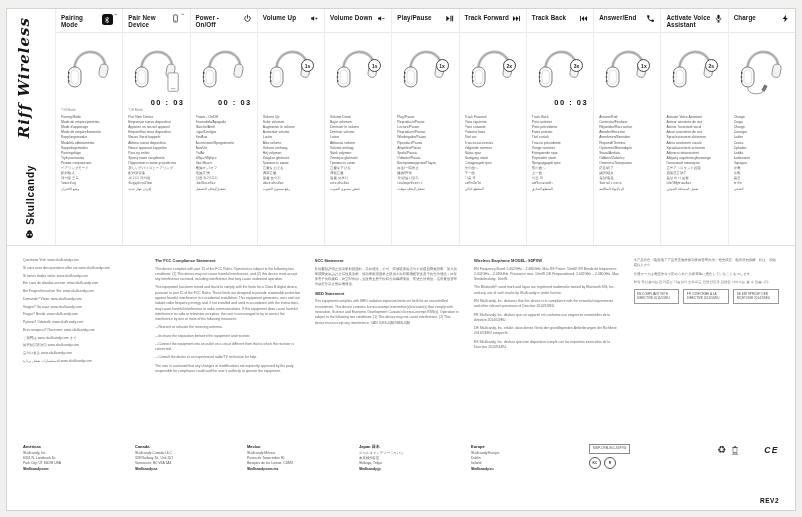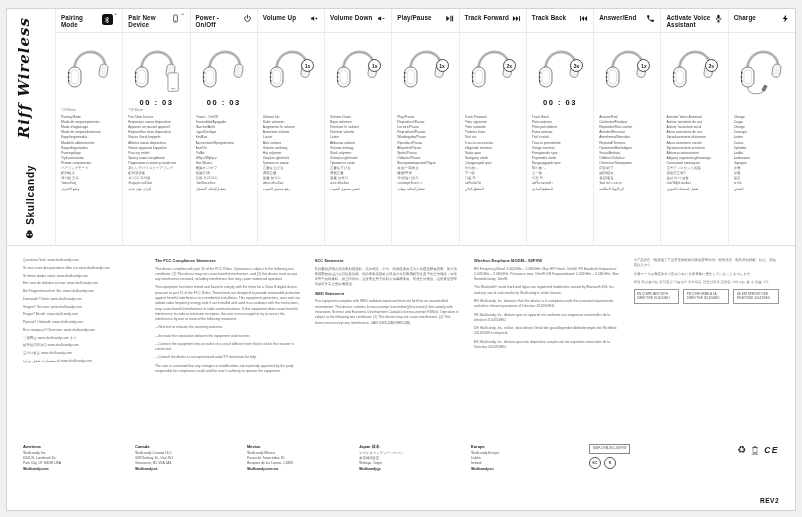--- a/index.html
+++ b/index.html
@@ -26,21 +26,21 @@
   .op-icon{flex:none;width:9px;height:9px;color:#161616;margin-left:2px;}
   .op-icon svg{width:9px;height:9px;display:block;}
   .op-icon.boxed{background:#101010;border-radius:2.5px;padding:1.5px;width:8px;height:8px;}
   .op-icon.boxed svg{width:8px;height:8px;}
   .tm{flex:none;font-size:3.5px;color:#333;margin-left:1px;line-height:1;}
   .illo{position:relative;height:62px;margin-top:1px;}
   .illo svg.headphone{width:100%;height:100%;display:block;}
   .badge{position:absolute;right:5px;top:23px;width:11px;height:11px;border:1px solid #444;
     border-radius:50%;background:#fff;font-size:5px;font-weight:bold;color:#222;
     display:flex;align-items:center;justify-content:center;}
-  .hold{height:9px;text-align:center;font-size:7.5px;font-weight:bold;letter-spacing:1.5px;color:#101010;}
+  .hold{height:9px;text-align:right;font-size:7.5px;font-weight:bold;letter-spacing:1.5px;color:#101010;}
   .footnote{height:5px;font-size:3.3px;color:#8a8a8a;margin-top:1px;}
   .translations{margin-top:2px;font-size:3.4px;line-height:1.5;color:#555;overflow:hidden;}
   .t-line{white-space:nowrap;overflow:hidden;}
 
   
   .mid-band{flex:1;display:flex;gap:14px;padding:12px 16px 6px 16px;min-height:0;}
   .legal-col{flex:1.15;min-width:0;font-size:3.4px;line-height:1.55;color:#666;overflow:hidden;}
   .legal-col.q-col{flex:0 0 118px;}
   .legal-title{font-size:4px;font-weight:bold;color:#333;margin:0 0 2.5px;}
   .legal-p{margin:0 0 3px;}
@@ -56,21 +56,21 @@
   .addr .site{font-weight:bold;color:#1c1c1c;margin-top:1px;}
   .reg-cluster{display:flex;flex-direction:column;gap:3px;margin-left:6px;}
   .kc-box{border:.6px solid #888;font-size:3px;line-height:1.3;padding:2px 3px;max-width:62px;color:#555;}
   .marks{display:flex;gap:3px;}
   .mark-circle{width:10px;height:10px;border:1px solid #555;border-radius:50%;font-size:3.3px;
     font-weight:bold;color:#333;display:inline-flex;align-items:center;justify-content:center;}
   .icon-stack{margin-left:auto;display:flex;flex-direction:column;align-items:flex-end;
     justify-content:space-between;}
   .cert-icons{display:flex;gap:5px;align-items:center;font-size:10px;color:#222;}
   .cert-icon{display:inline-flex;align-items:center;}
-  .cert-icon.ce{font-weight:bold;font-style:italic;font-size:8.5px;letter-spacing:1.5px;}
+  .cert-icon.ce{font-weight:bold;font-style:italic;font-size:8.5px;letter-spacing:1.5px;margin-left:20px;}
   .rev{font-size:6.5px;font-weight:bold;color:#0e0e0e;letter-spacing:.5px;}
 </style>
 </head>
 <body>
 
 <div class="sheet">
 
   <div class="top-band">
     <div class="brand-strip">
       <div class="script">Riff Wireless</div>

